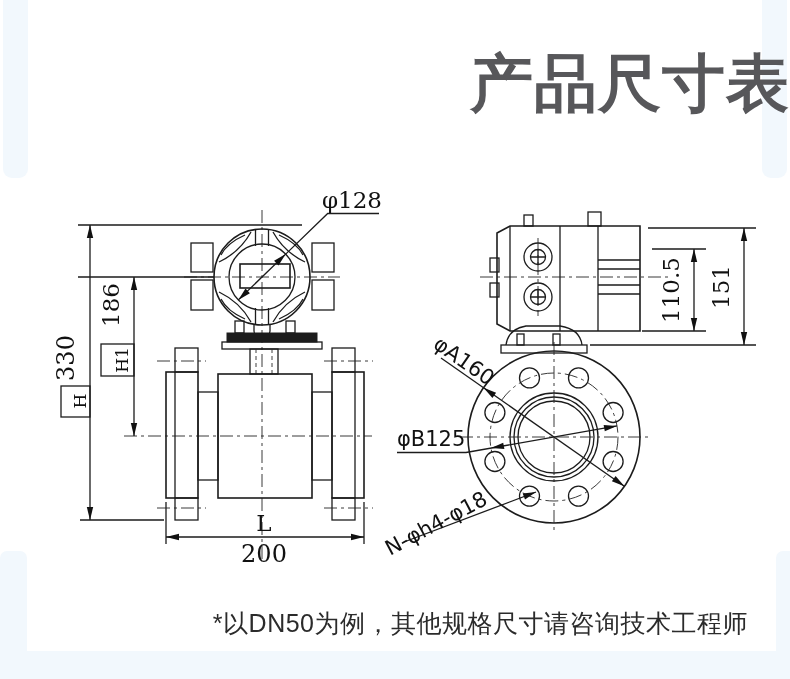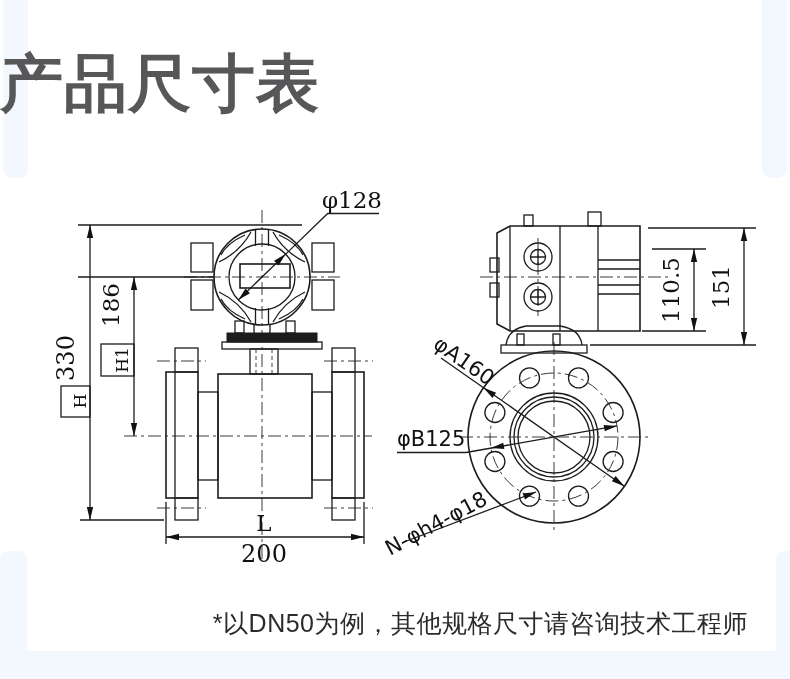--- a/index.html
+++ b/index.html
@@ -7,21 +7,21 @@
     width:790px;height:679px;position:relative;overflow:hidden;
     background:#ffffff;font-family:"Liberation Sans",sans-serif;
   }
   .blue{position:absolute;background:#f2f8fd;}
   .corner-tl{left:3px;top:-8px;width:25px;height:186px;border-radius:0 0 9px 9px;}
   .corner-tr{left:762px;top:-8px;width:25px;height:186px;border-radius:0 0 9px 9px;}
   .corner-bl{left:0;top:551px;width:27px;height:128px;border-radius:7px 7px 0 0;}
   .corner-br{left:776px;top:551px;width:14px;height:128px;border-radius:7px 0 0 0;}
   .bottom-band{left:0;top:651px;width:790px;height:28px;}
   .page-title{
-    position:absolute;top:49px;left:0;width:100%;text-align:left;
+    position:absolute;top:49px;left:0;width:100%;text-align:right;
     font-size:63px;font-weight:700;color:#57575a;letter-spacing:1px;line-height:1.1;
   }
   .footnote{
     position:absolute;top:607px;right:42px;
     font-size:25px;color:#2b2b2b;letter-spacing:0.5px;
   }
   svg{position:absolute;left:0;top:0;}
   .ln{stroke:#1c1c1c;stroke-width:1.3;fill:none;}
   .lnthick{stroke:#1c1c1c;stroke-width:1.6;fill:none;}
   .cl{stroke:#242424;stroke-width:0.9;fill:none;stroke-dasharray:13 4 3 4;}

